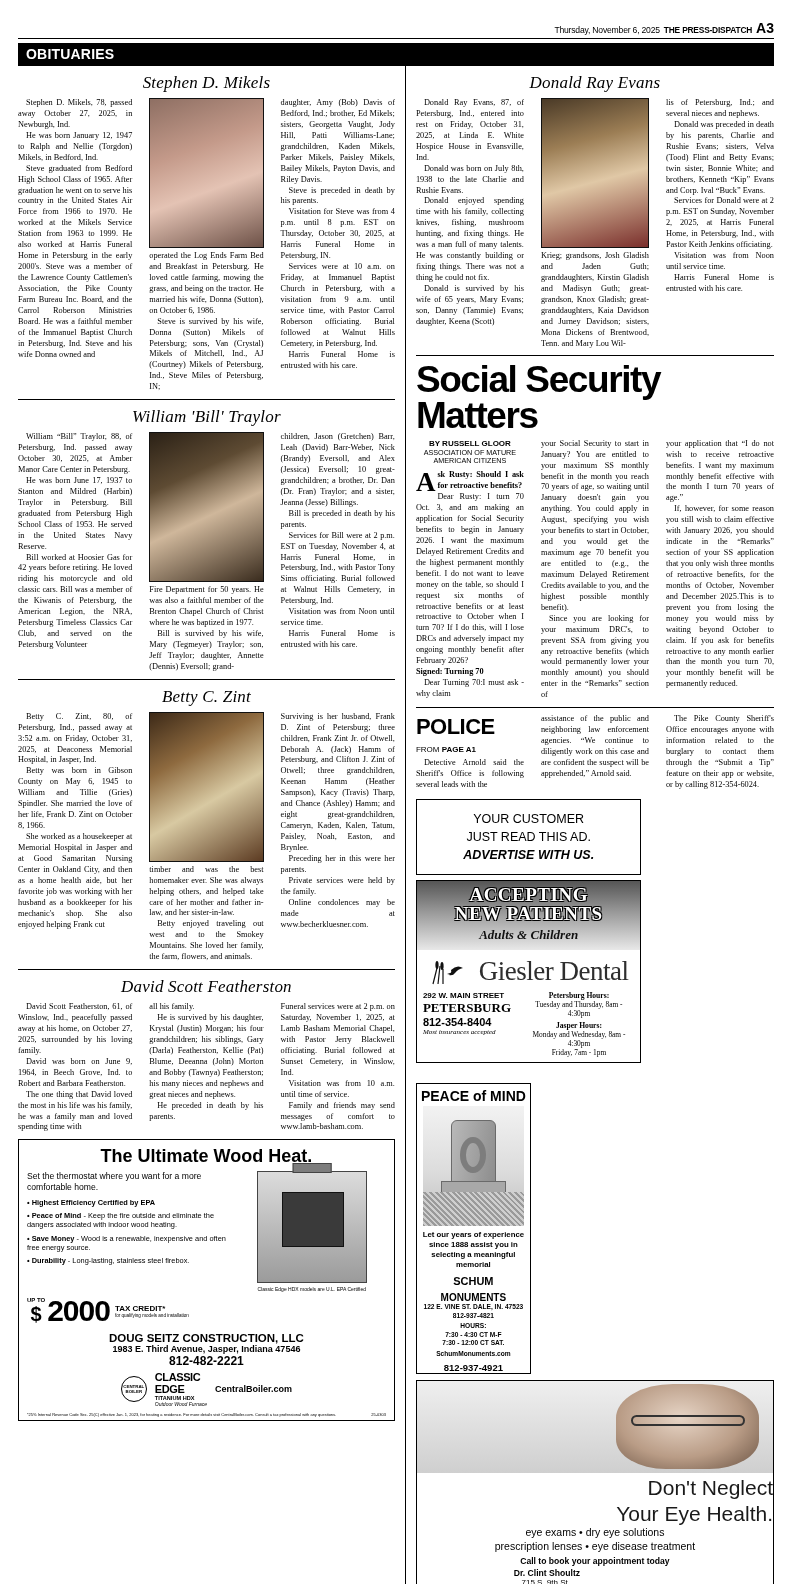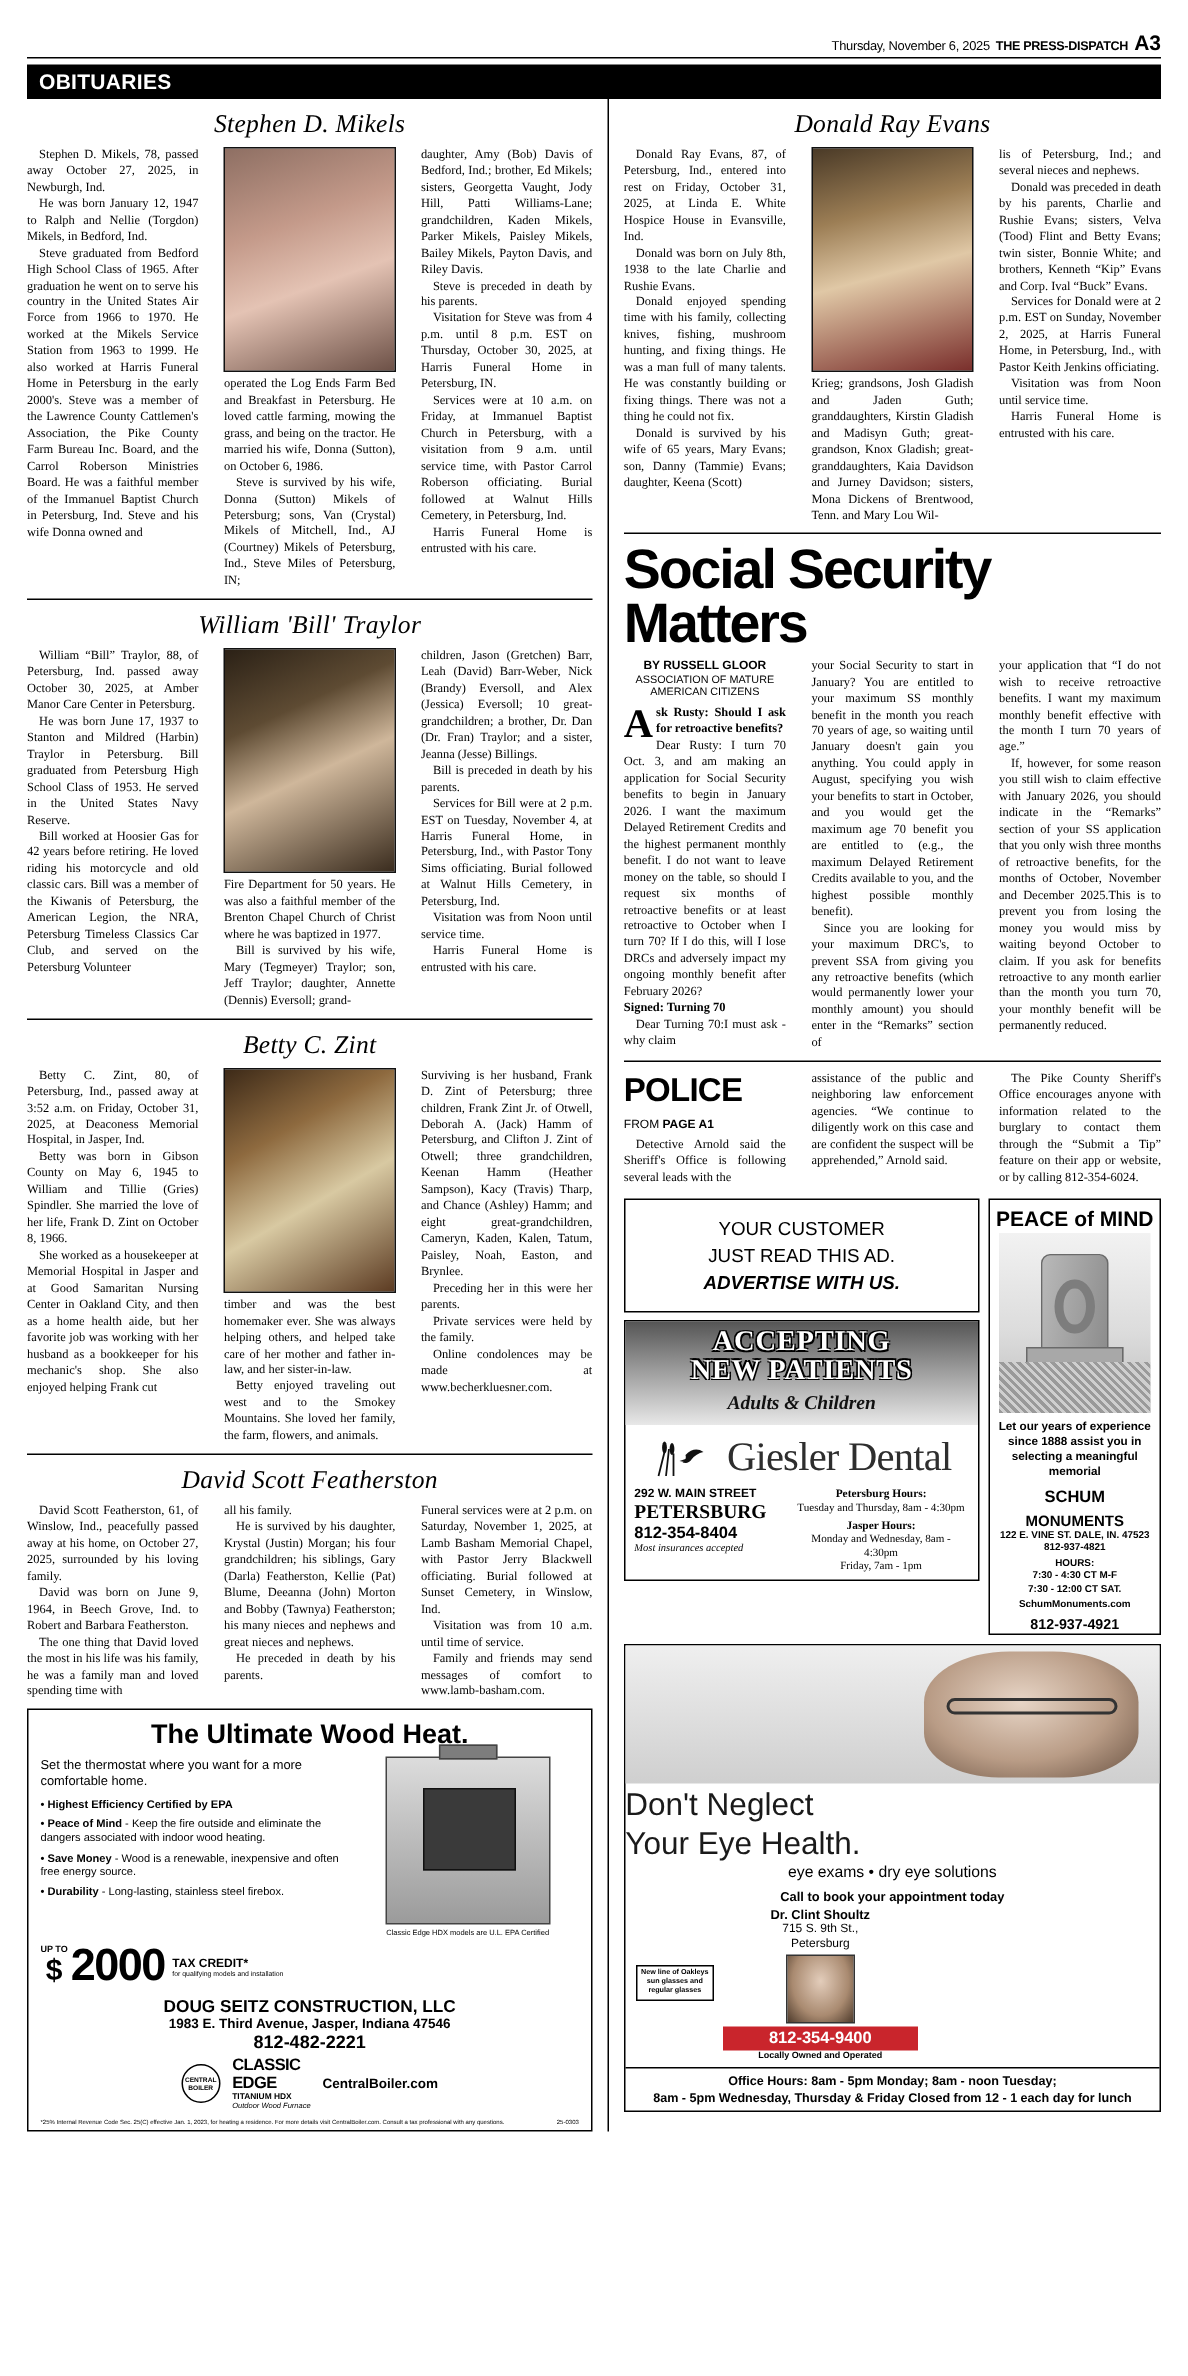--- a/index.html
+++ b/index.html
@@ -216,21 +216,21 @@
   }
   .eye-hero .face {
     position:absolute; right: 4%; top: 4%; width: 40%; height: 92%;
     background: radial-gradient(ellipse at 45% 40%, #e7d5c6 0%, #b99c86 55%, #6a5343 100%);
     border-radius: 40% 40% 35% 35%;
   }
   .eye-hero .glasses {
     position:absolute; right: 8%; top: 38%; width: 32%; height: 12%;
     border: 2px solid #333; border-radius: 8px;
   }
-  .eye h2 { font-size: 21px; font-weight: normal; text-align:left; line-height:1.06; padding: 4px 0 0; color:#1a1a1a; }
+  .eye h2 { font-size: 21px; font-weight: normal; text-align:right; line-height:1.06; padding: 4px 0 0; color:#1a1a1a; }
   .eye h3 { font-size: 15px; font-weight: bold; text-align:center; padding: 4px 0 2px; }
   .eye .svc { font-size: 10.5px; text-align:center; line-height: 1.35; }
   .eye .call { font-size: 8.6px; font-weight: bold; text-align:center; padding: 3px 0 2px; }
   .eye-bottom { display:flex; align-items:center; gap:6px; padding: 0 7px 4px; }
   .shoultz { flex: 1 1 auto; }
   .shoultz .nm { font-size: 33px; font-weight: bold; letter-spacing:-1.4px; line-height:0.95; }
   .shoultz .sub { font-size: 11.5px; letter-spacing: 5px; }
   .docbox { width: 38%; text-align:center; }
   .docbox .dn { font-size: 8.6px; font-weight: bold; }
   .docbox .da { font-size: 8px; line-height: 1.25; }
@@ -469,21 +469,21 @@
           </div>
           <div class="col">
             <p class="noind">assistance of the public and neighboring law enforcement agencies. “We continue to diligently work on this case and are confident the suspect will be apprehended,” Arnold said.</p>
           </div>
           <div class="col">
             <p>The Pike County Sheriff's Office encourages anyone with information related to the burglary to contact them through the “Submit a Tip” feature on their app or website, or by calling 812-354-6024.</p>
           </div>
         </div>
       </div>
 
-      <div style="display:flex; gap:6px; margin-top:8px; align-items:flex-start;">
+      <div style="display:flex; gap:20px; margin-top:8px; align-items:flex-start;flex-direction:column;">
         <div style="flex:1 1 auto;">
           <div class="ad-box ad-house">
             <div>YOUR CUSTOMER</div>
             <div>JUST READ THIS AD.</div>
             <div class="em">ADVERTISE WITH US.</div>
           </div>
 
           <div class="dental">
             <div class="dental-band">
               <div class="l1">ACCEPTING</div>
@@ -540,20 +540,21 @@
       </div>
 
       <div class="eye">
         <div class="eye-hero">
           <div class="face"></div>
           <div class="glasses"></div>
         </div>
         <h2>Don't Neglect</h2>
         <h2>Your Eye Health.</h2>
         <div class="svc">eye exams • dry eye solutions</div>
+        <div class="svc">prescription lenses • eye disease treatment</div>
         <div class="call">Call to book your appointment today</div>
         <div class="eye-bottom">
           <div class="sunbox">New line of Oakleys sun glasses and regular glasses</div>
           <div class="docbox">
             <div class="dn">Dr. Clint Shoultz</div>
             <div class="da">715 S. 9th St.,</div>
             <div class="da">Petersburg</div>
             <div class="docface"></div>
             <div class="dp">812-354-9400</div>
             <div class="dl">Locally Owned and Operated</div>

